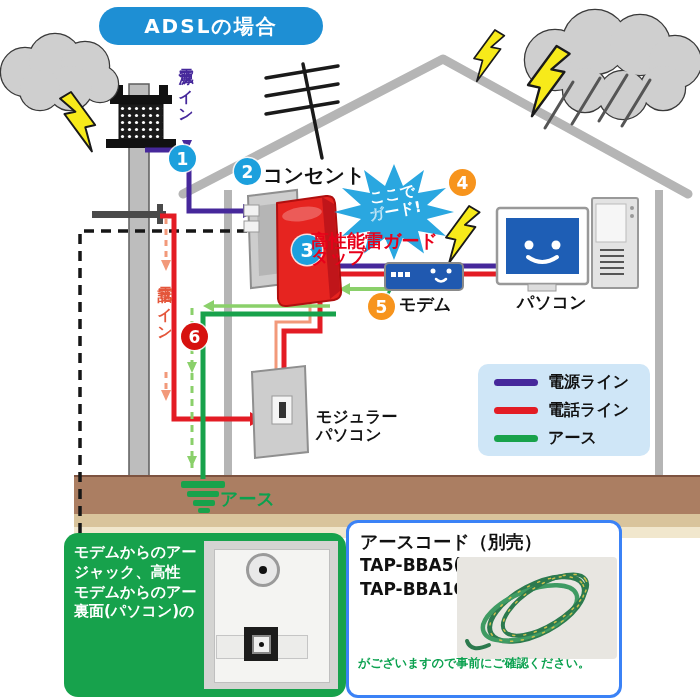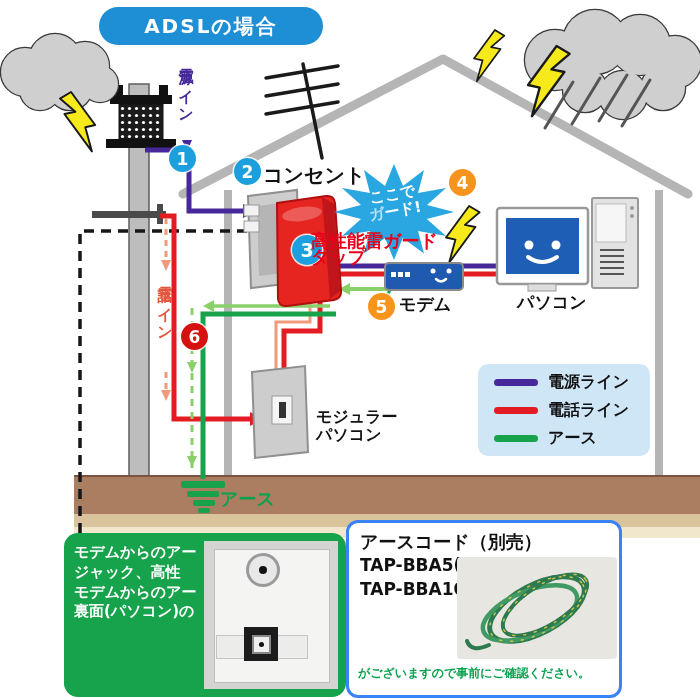--- a/index.html
+++ b/index.html
@@ -310,16 +310,16 @@
       <g fill="none" stroke-linecap="round">
         <ellipse cx="80" cy="52" rx="52" ry="24" stroke="#2c7a4e" stroke-width="5" transform="rotate(-28 80 52)"></ellipse>
         <ellipse cx="73" cy="56" rx="50" ry="22" stroke="#3f9b63" stroke-width="4.5" transform="rotate(-22 73 56)"></ellipse>
         <ellipse cx="88" cy="48" rx="48" ry="20" stroke="#2c7a4e" stroke-width="4" transform="rotate(-32 88 48)"></ellipse>
         <ellipse cx="80" cy="52" rx="52" ry="24" stroke="#cfc14d" stroke-width="1.5" stroke-dasharray="2 9" transform="rotate(-28 80 52)"></ellipse>
         <ellipse cx="88" cy="48" rx="48" ry="20" stroke="#cfc14d" stroke-width="1.5" stroke-dasharray="2 9" transform="rotate(-32 88 48)"></ellipse>
         <path d="M32,88 Q14,96 10,84" stroke="#2c7a4e" stroke-width="4"></path>
       </g>
     </svg>
   </div>
-  <div class="product-note" style="top:142px;">がございますので事前にご確認ください。</div>
+  <div class="product-note" style="top:132px;">がございますので事前にご確認ください。</div>
 </div>
 
 </div>
 
 </body></html>

